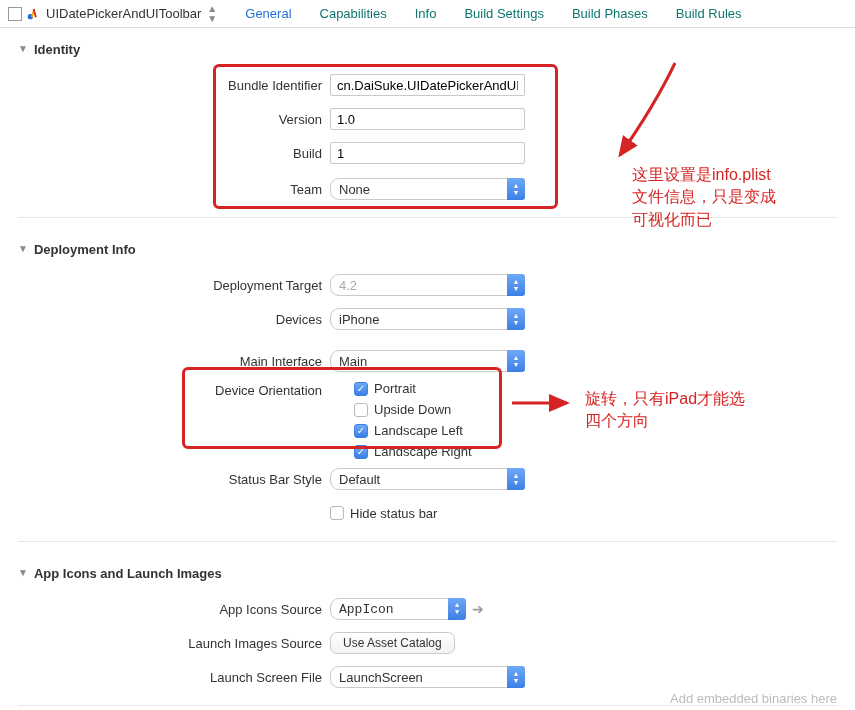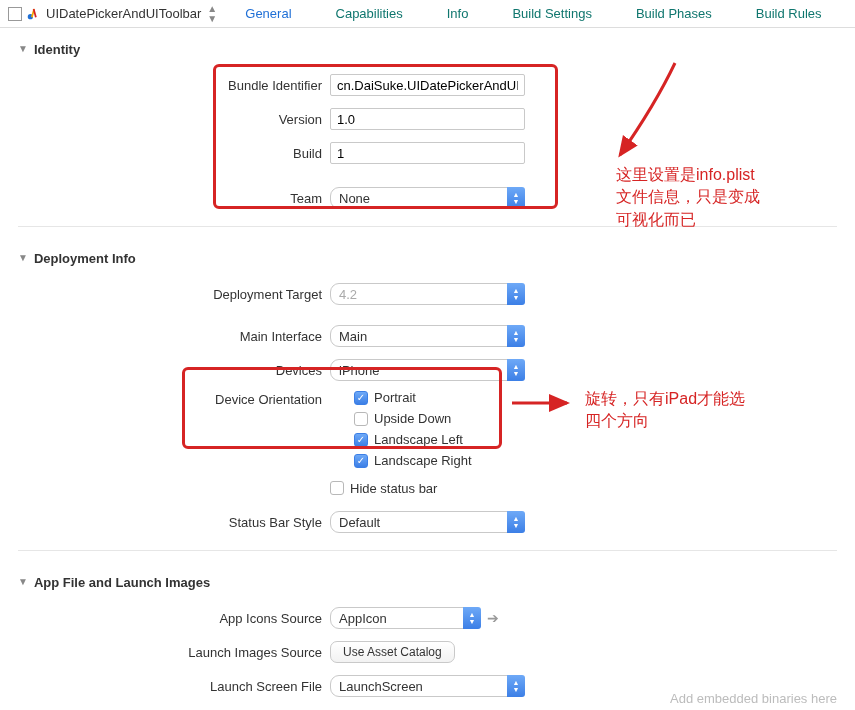--- a/index.html
+++ b/index.html
@@ -40,21 +40,21 @@
     margin-left: 2px;
   }
   .header .updown-icon {
     font-size: 10px;
     color: #888;
     margin-left: 2px;
     line-height: 1;
   }
   .tabs {
     display: flex;
-    gap: 44px;
+    gap: 28px;
     margin-left: 24px;
   }
   .tabs .tab {
     font-size: 13px;
     color: #0f766e;
     cursor: pointer;
   }
   .tabs .tab.active {
     color: #1f6fd6;
   }
@@ -254,21 +254,21 @@
       <input type="text" class="ctrl" value="cn.DaiSuke.UIDatePickerAndUIToolb" style="">
     </div>
     <div class="row">
       <span class="lbl">Version</span>
       <input type="text" class="ctrl" value="1.0" style="">
     </div>
     <div class="row">
       <span class="lbl">Build</span>
       <input type="text" class="ctrl" value="1" style="">
     </div>
-    <div class="row" style="margin-top:17px;">
+    <div class="row" style="margin-top:8px;">
       <span class="lbl">Team</span>
       <div class="select ctrl">
         <div class="select-body">None</div>
         <div class="select-btn">▲<br>▼</div>
       </div>
     </div>
   </div>
   <hr class="section-sep">
 </div>
 
@@ -278,31 +278,31 @@
     <span>Deployment Info</span>
   </div>
   <div class="form-area">
     <div class="row">
       <span class="lbl">Deployment Target</span>
       <div class="select ctrl">
         <div class="select-body dim">4.2</div>
         <div class="select-btn">▲<br>▼</div>
       </div>
     </div>
+    <div class="row">
+      <span class="lbl">Devices</span>
+      <div class="select ctrl">
+        <div class="select-body">iPhone</div>
+        <div class="select-btn">▲<br>▼</div>
+      </div>
+    </div>
     <div class="row" style="margin-top:14px;">
       <span class="lbl">Main Interface</span>
       <div class="select ctrl">
         <div class="select-body">Main</div>
-        <div class="select-btn">▲<br>▼</div>
-      </div>
-    </div>
-    <div class="row">
-      <span class="lbl">Devices</span>
-      <div class="select ctrl">
-        <div class="select-body">iPhone</div>
         <div class="select-btn">▲<br>▼</div>
       </div>
     </div>
     <div class="row" style="align-items:flex-start;gap:24px;">
       <span class="lbl" style="padding-top:2px;">Device Orientation</span>
       <div class="check-group">
         <div class="check-row">
           <span class="chk checked">✓</span>
           <span>Portrait</span>
         </div>
@@ -314,46 +314,46 @@
           <span class="chk checked">✓</span>
           <span>Landscape Left</span>
         </div>
         <div class="check-row">
           <span class="chk checked">✓</span>
           <span>Landscape Right</span>
         </div>
       </div>
     </div>
     <div class="row">
+      <span class="lbl">Status Bar Style</span>
+      <div class="select ctrl">
+        <div class="select-body">Default</div>
+        <div class="select-btn">▲<br>▼</div>
+      </div>
+    </div>
+    <div class="row">
       <span class="lbl"></span>
       <div class="check-row">
         <span class="chk"></span>
         <span>Hide status bar</span>
       </div>
     </div>
-    <div class="row">
-      <span class="lbl">Status Bar Style</span>
-      <div class="select ctrl">
-        <div class="select-body">Default</div>
-        <div class="select-btn">▲<br>▼</div>
-      </div>
-    </div>
   </div>
   <hr class="section-sep">
 </div>
 
 <div class="section">
   <div class="section-header">
     <span class="disclosure">▼</span>
-    <span>App File and Launch Images</span>
+    <span>App Icons and Launch Images</span>
   </div>
   <div class="form-area">
     <div class="row">
       <span class="lbl">App Icons Source</span>
-      <div class="select" style="width:151px;">
+      <div class="select" style="width:136px;font-family:Liberation Mono, monospace;">
         <div class="select-body">AppIcon</div>
         <div class="select-btn">▲<br>▼</div>
       </div>
       <span class="extra-icon">➔</span>
     </div>
     <div class="row">
       <span class="lbl">Launch Images Source</span>
       <span class="btn">Use Asset Catalog</span>
     </div>
     <div class="row">
@@ -373,21 +373,21 @@
 <div class="annot-box" style="left:182px; top:367px; width:320px; height:82px;"></div>
 
 <svg class="arrow-svg" style="left:600px; top:55px; width:90px; height:110px;" viewBox="0 0 90 110">
   <defs>
       <marker id="ah1" markerWidth="8" markerHeight="8" refX="6" refY="3" orient="auto">
         <path d="M0,0 L7,3 L0,6 Z" fill="#d62424"></path>
       </marker>
     </defs>
   <path d="M75,8 Q55,50 20,100" stroke="#d62424" stroke-width="3" fill="none" marker-end="url(#ah1)"></path>
 </svg>
-<div class="annot-text" style="left:616px; top:164px; white-space:pre;">这里设置是info.plist
+<div class="annot-text" style="left:632px; top:164px; white-space:pre;">这里设置是info.plist
 文件信息，只是变成
 可视化而已</div>
 
 <svg class="arrow-svg" style="left:507px; top:393px; width:70px; height:20px;" viewBox="0 0 70 20">
   <defs>
       <marker id="ah2" markerWidth="8" markerHeight="8" refX="6" refY="3" orient="auto">
         <path d="M0,0 L7,3 L0,6 Z" fill="#d62424"></path>
       </marker>
     </defs>
   <line x1="5" y1="10" x2="60" y2="10" stroke="#d62424" stroke-width="3" marker-end="url(#ah2)"></line>

